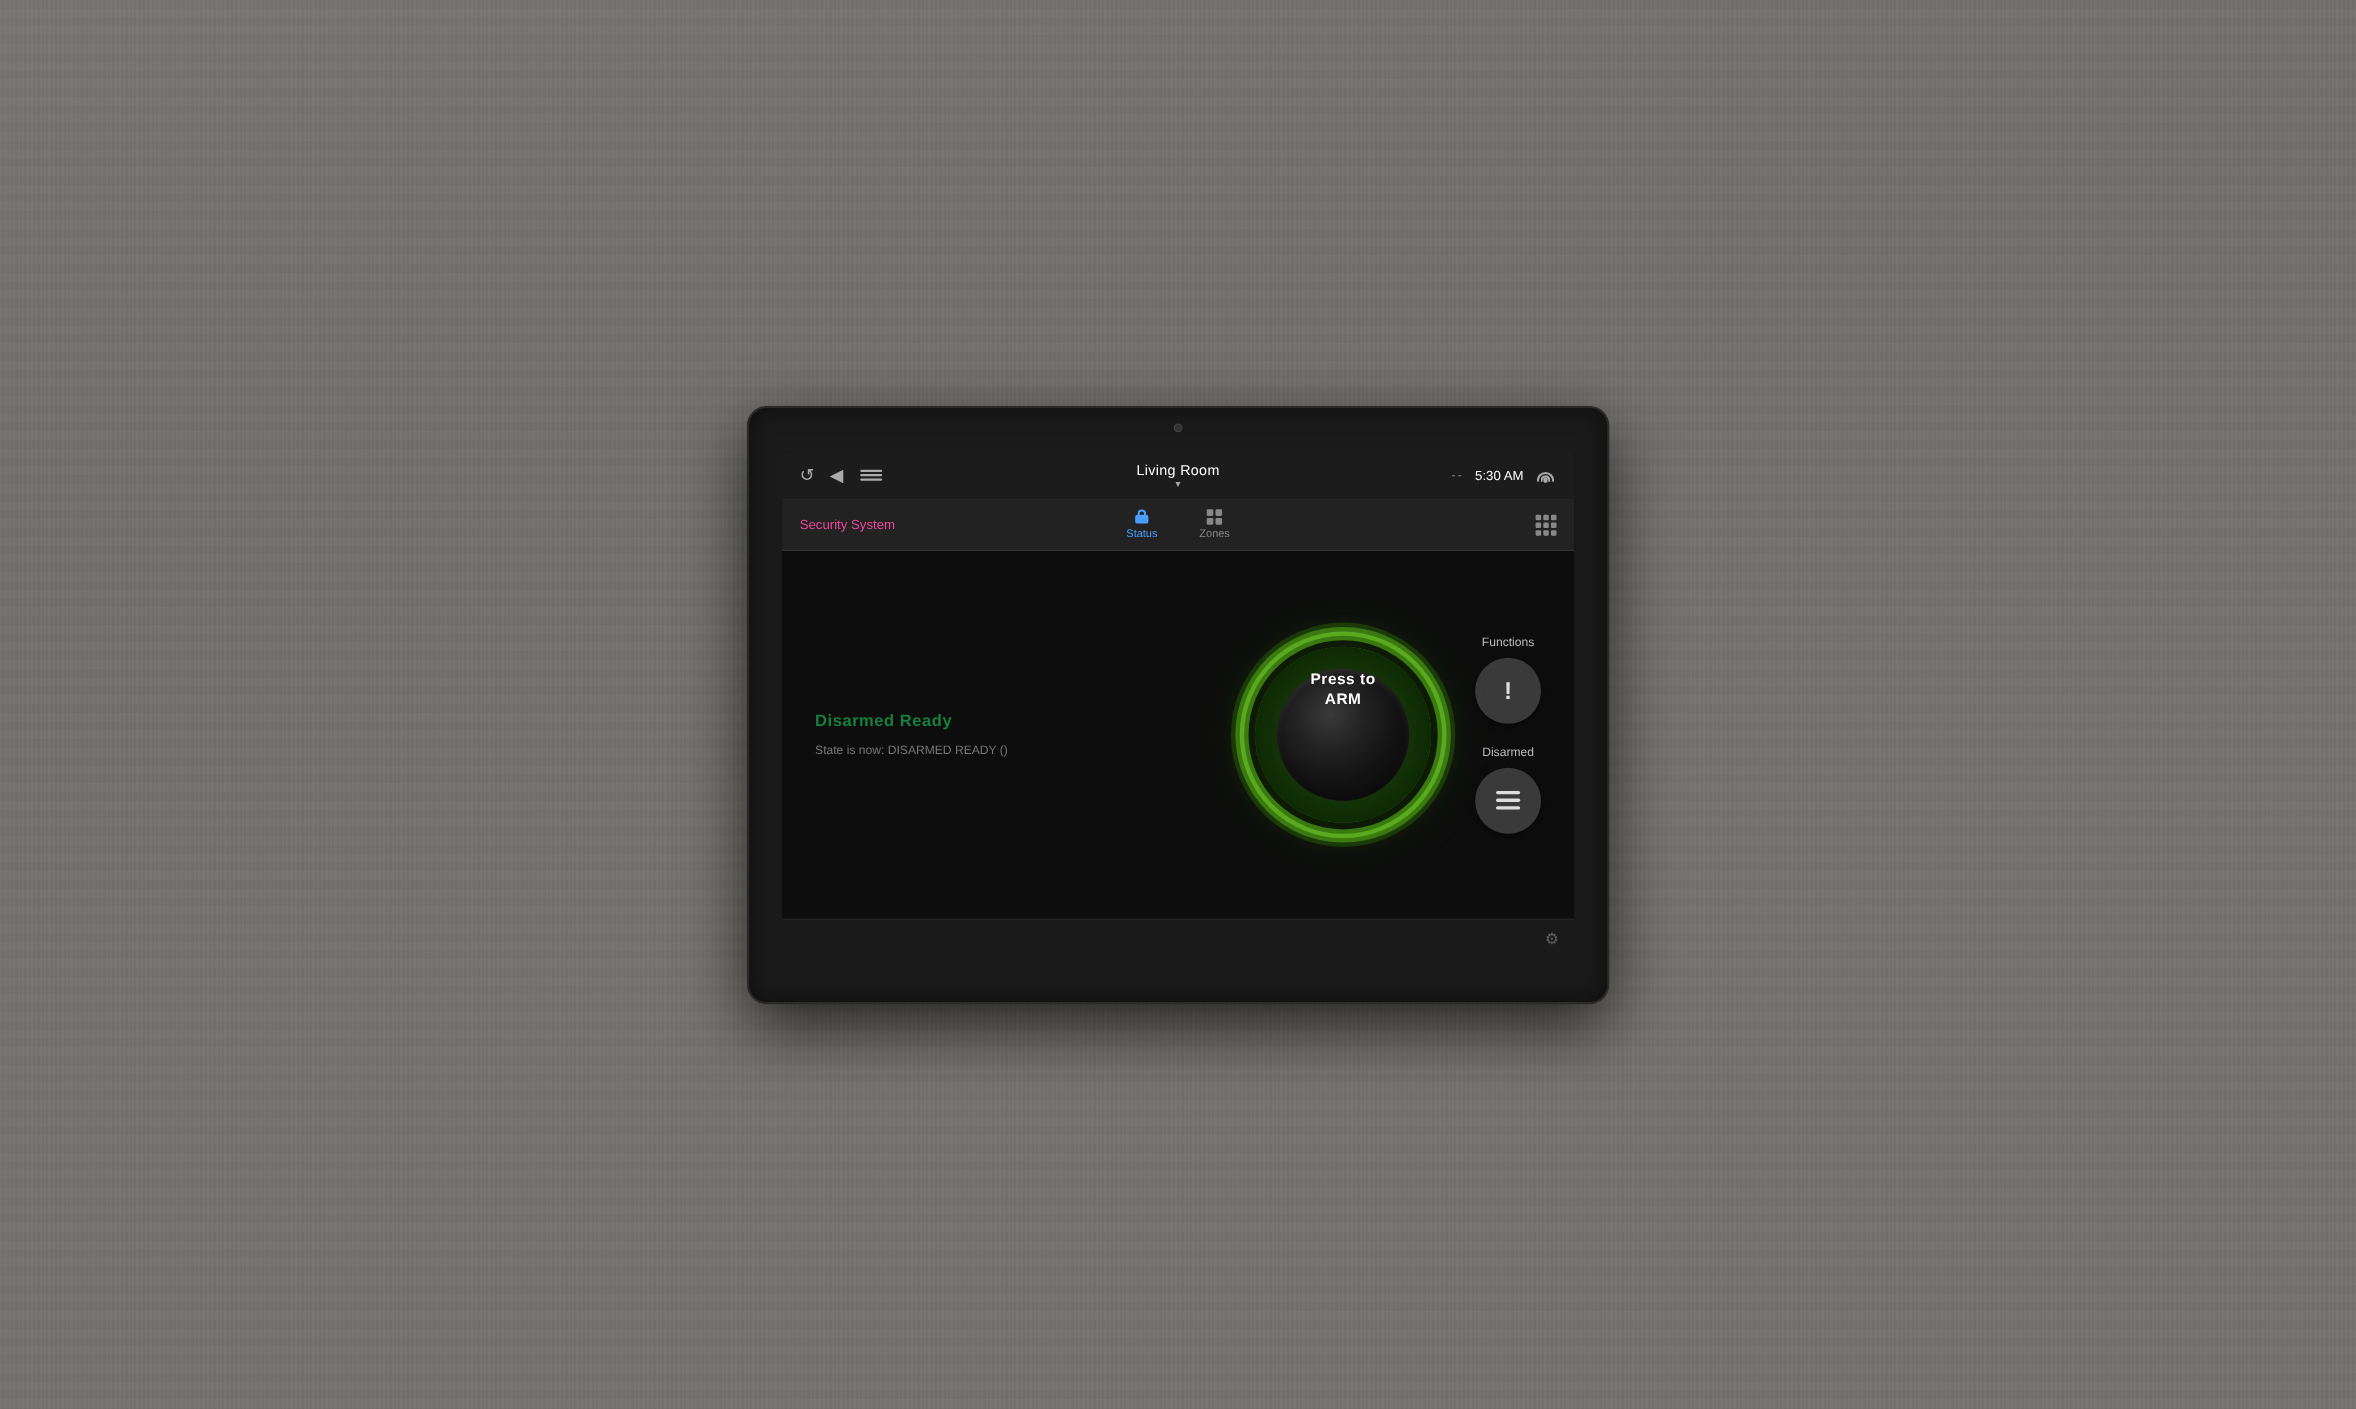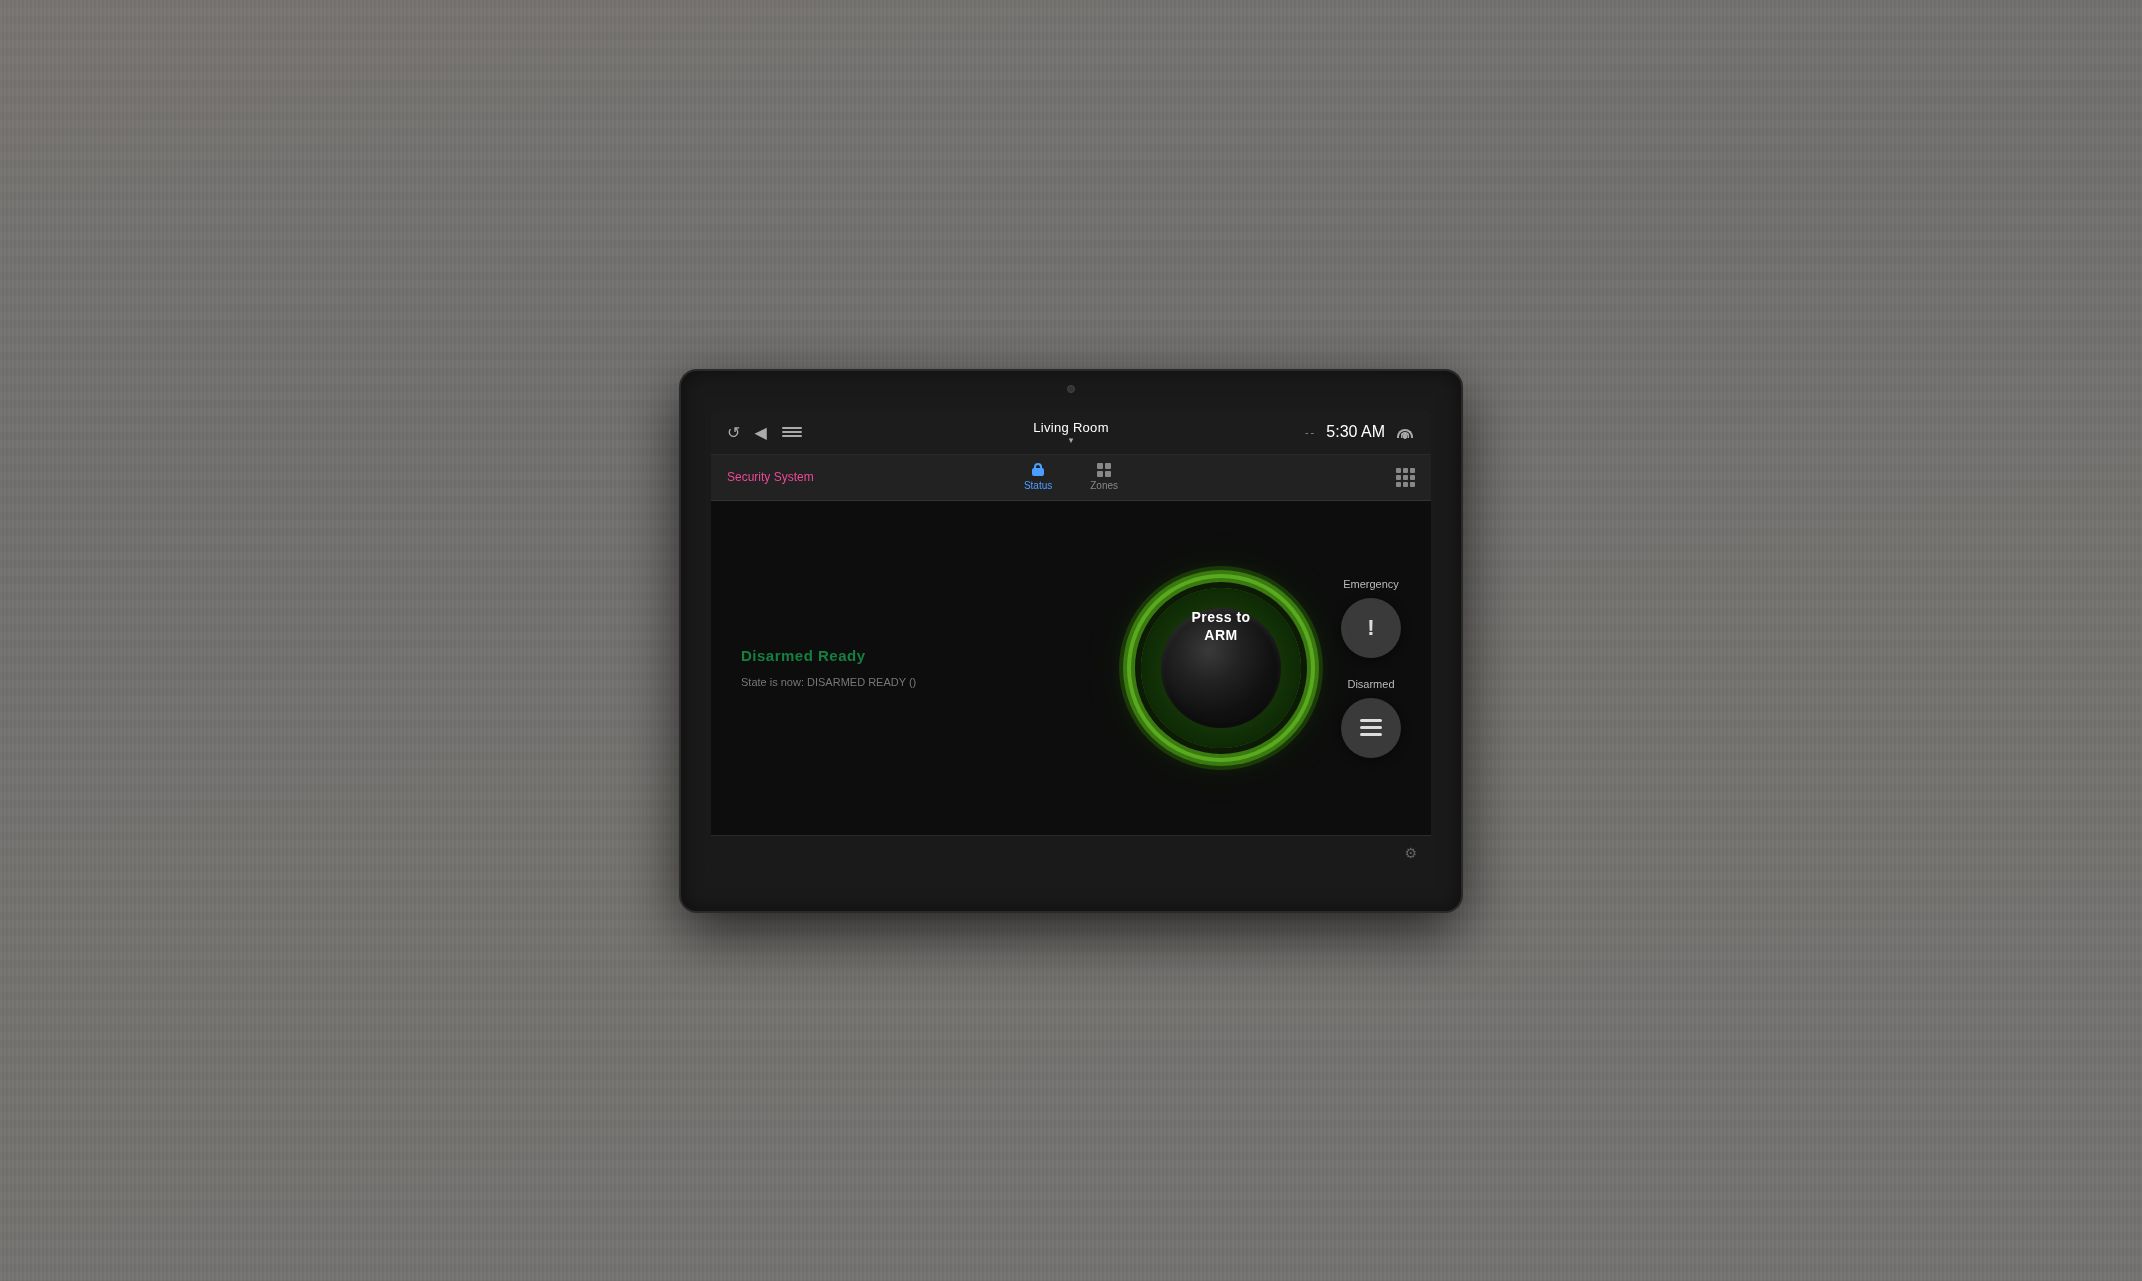--- a/index.html
+++ b/index.html
@@ -124,21 +124,21 @@
       letter-spacing: 0.3px;
     }
 
     .room-subtitle {
       color: #aaaaaa;
       font-size: 9px;
     }
 
     .status-time {
       color: #ffffff;
-      font-size: 16px;
+      font-size: 12px;
       font-weight: 500;
     }
 
     .status-dots {
       color: #888;
       font-size: 11px;
       letter-spacing: 2px;
     }
 
     .icon-home {
@@ -561,21 +561,21 @@
                 <span>Press to</span><br>
                 <span>ARM</span>
               </div>
             </div>
           </div>
         </div>
 
         <div class="right-buttons">
 
           <div class="action-button-group">
-            <span class="action-label">Emergency</span>
+            <span class="action-label">Functions</span>
             <div class="action-circle">
               <span class="emergency-icon">!</span>
             </div>
           </div>
 
           <div class="action-button-group">
             <span class="action-label">Disarmed</span>
             <div class="action-circle">
               <div class="functions-icon">
                 <div></div>

